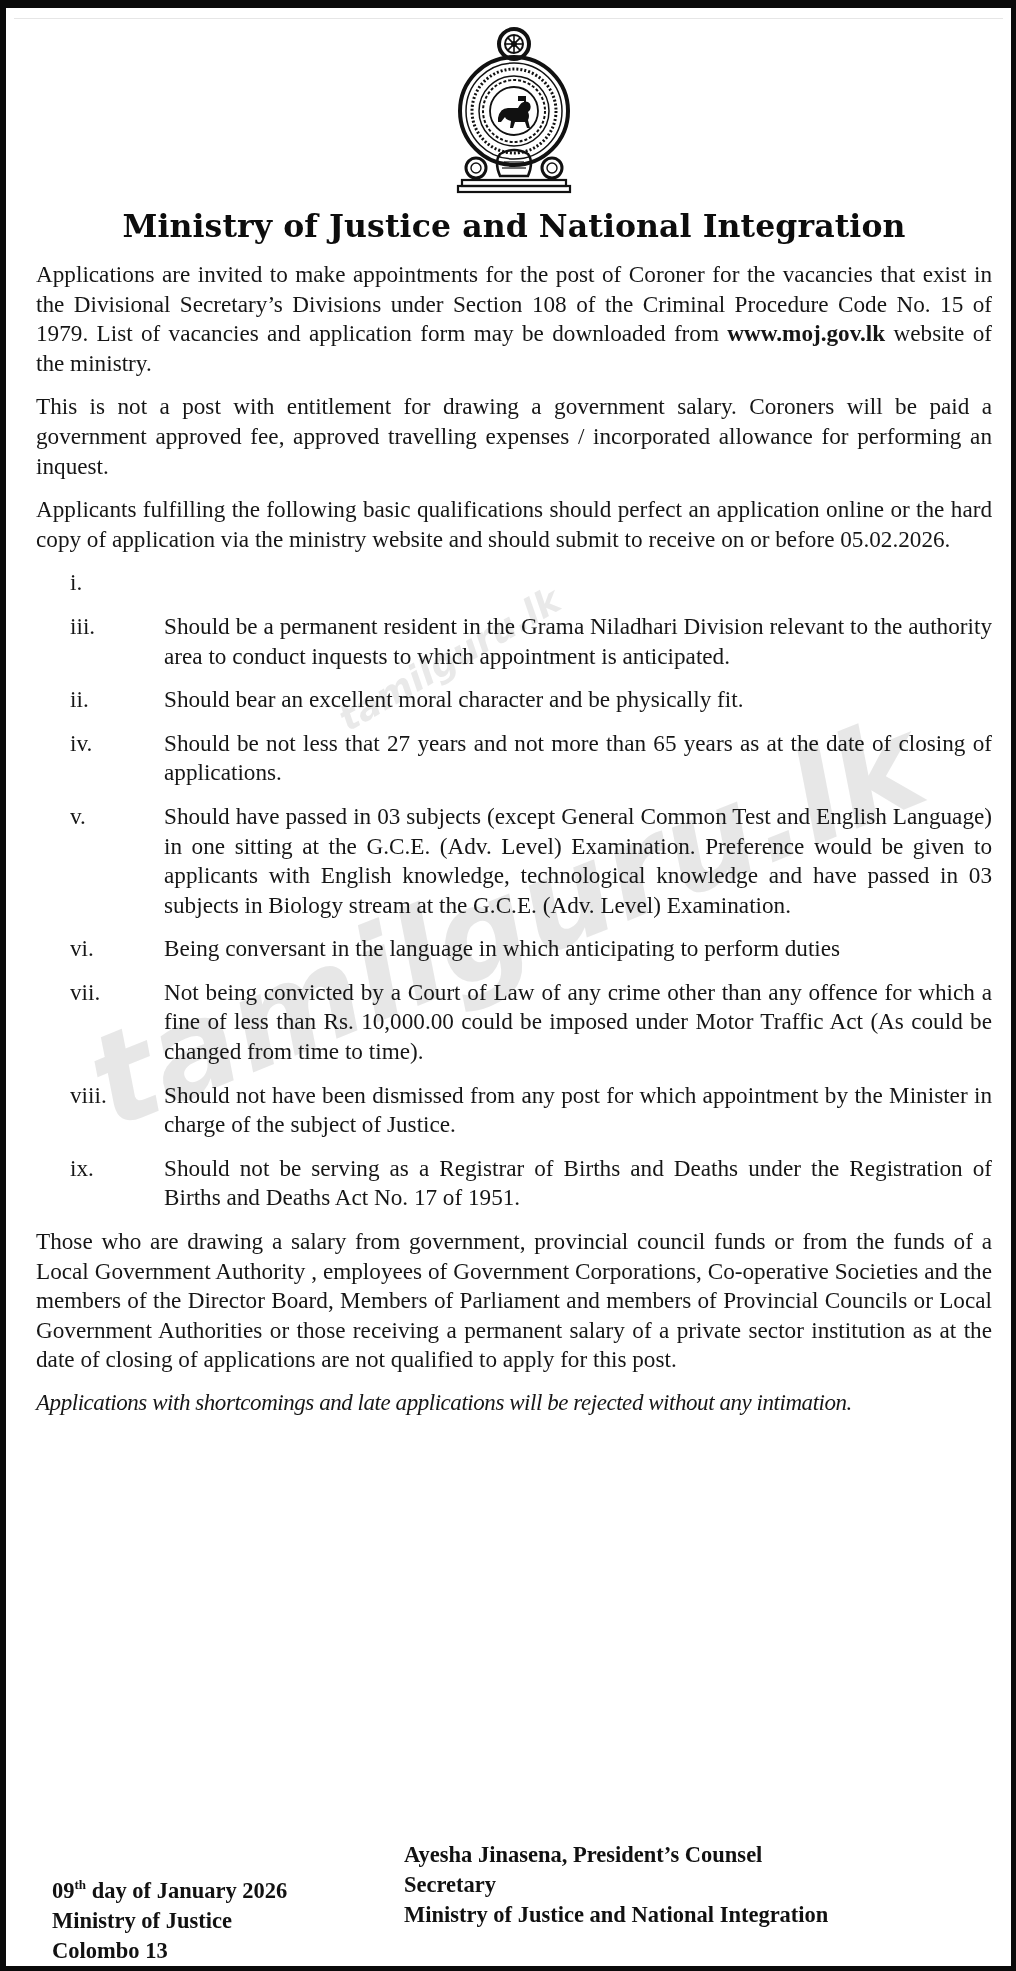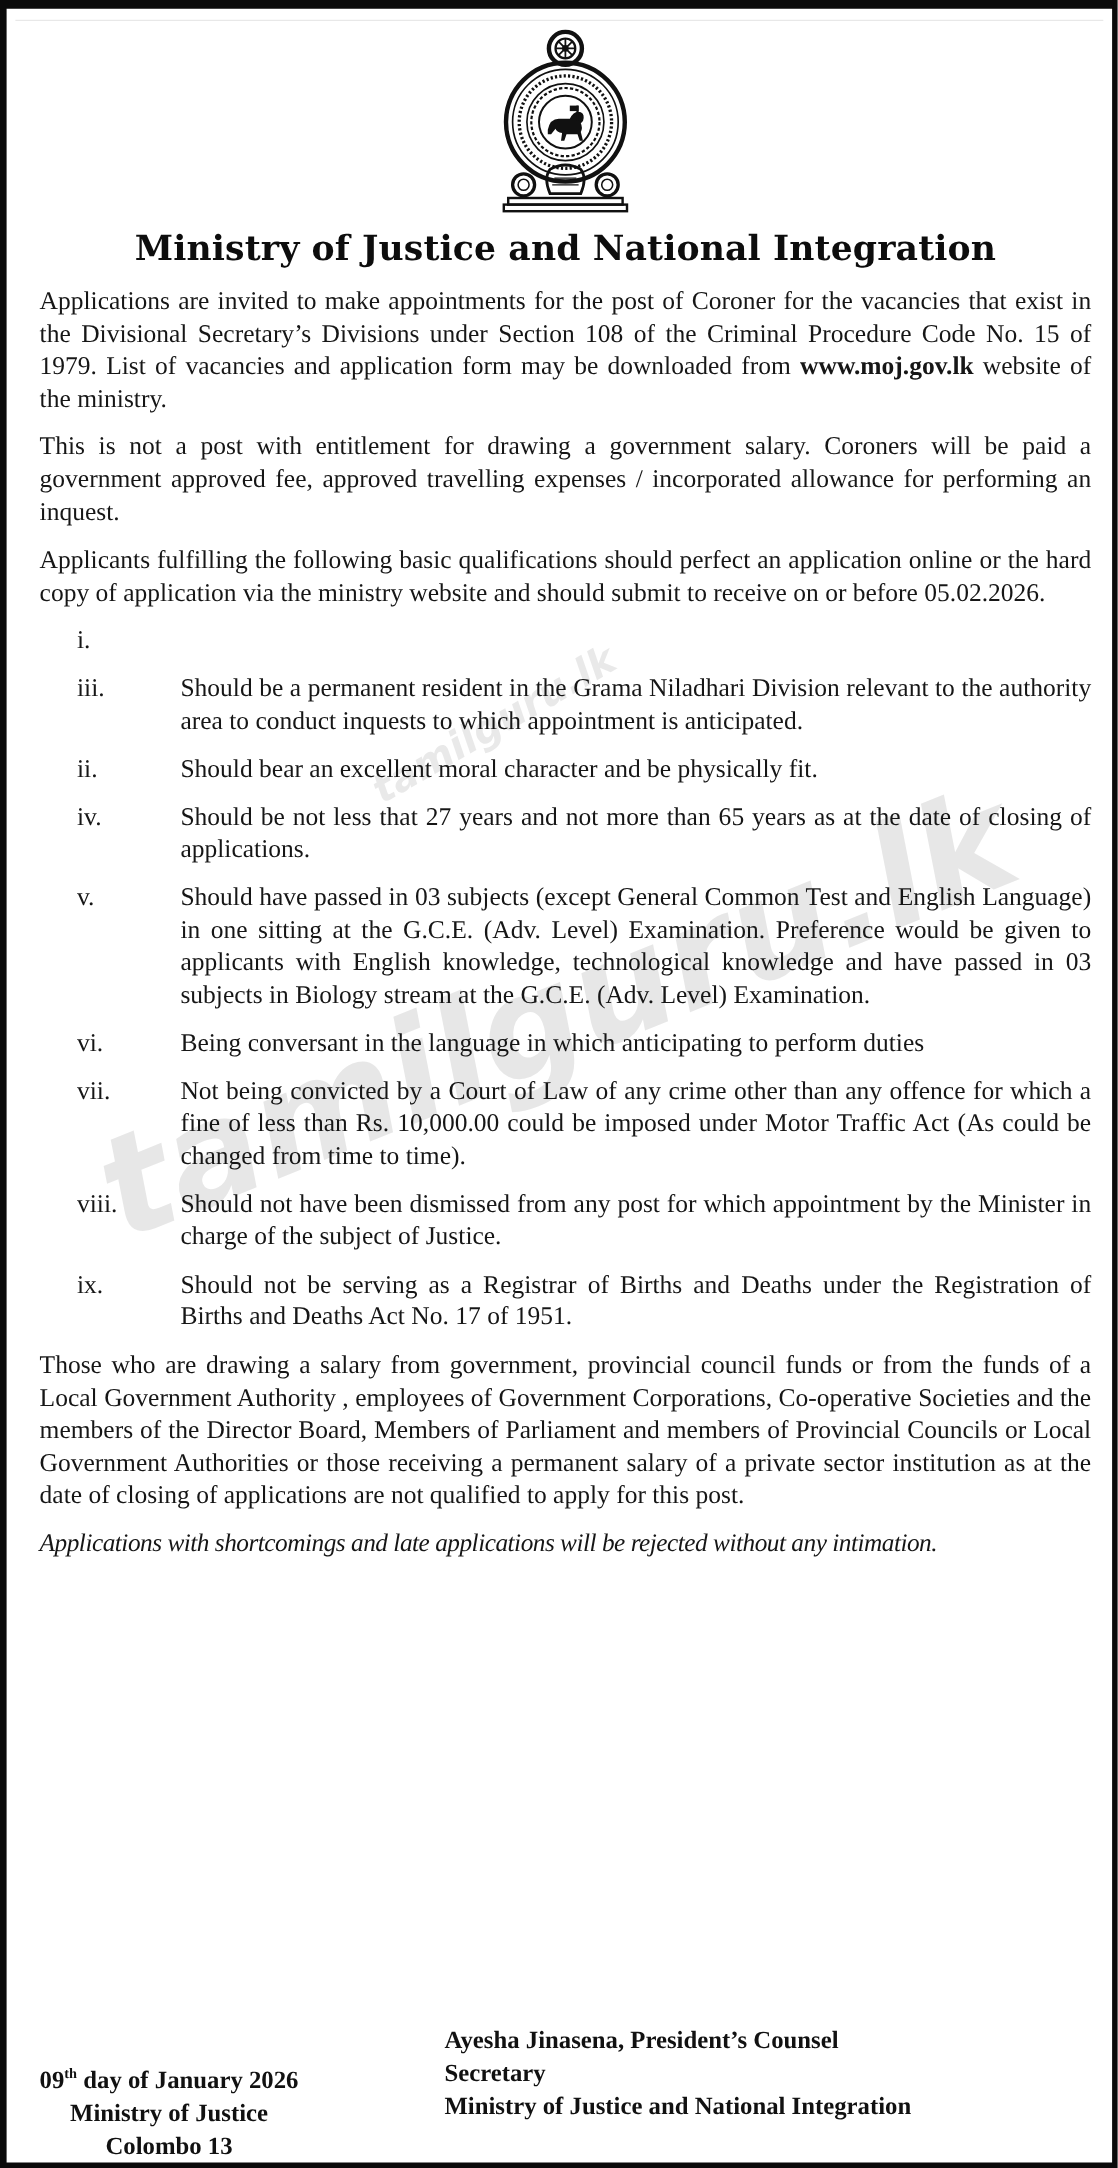--- a/index.html
+++ b/index.html
@@ -40,21 +40,21 @@
   .num { width: 94px; padding-left: 34px; flex: none; box-sizing: content-box; }
   .txt { flex: 1; text-align: justify; text-align-last: left; }
   .notice {
     font-size: 23px; line-height: 28px; margin: 12px 0 16px 0; letter-spacing: -0.45px; white-space: nowrap; font-style: italic;
   }
   .sig {
     position: absolute; left: 30px; top: 1832px; width: 956px; height: 110px;
     font-family: "Liberation Serif", "DejaVu Serif", serif; font-weight: bold;
     font-size: 22.5px; line-height: 30px; color: #111;
   }
-  .sig-left { position: absolute; left: 0; top: 36px; text-align: center; }
+  .sig-left { position: absolute; left: 16px; top: 36px; }
   .sig-right { position: absolute; left: 368px; top: 0; }
   .sig sup { font-size: 13px; vertical-align: 9px; line-height: 0; }
   .wm {
     position: absolute; font-family: "DejaVu Sans", "Liberation Sans", sans-serif;
     font-weight: bold; font-style: italic; color: rgba(120,120,120,0.18);
     transform-origin: left bottom; white-space: nowrap; pointer-events: none;
   }
   .wm-small { left: 346px; top: 690px; font-size: 36px; transform: rotate(-30deg); color: rgba(120,120,120,0.16); }
   .wm-big { left: 118px; top: 1000px; font-size: 128px; transform: rotate(-22deg); }
 </style>

